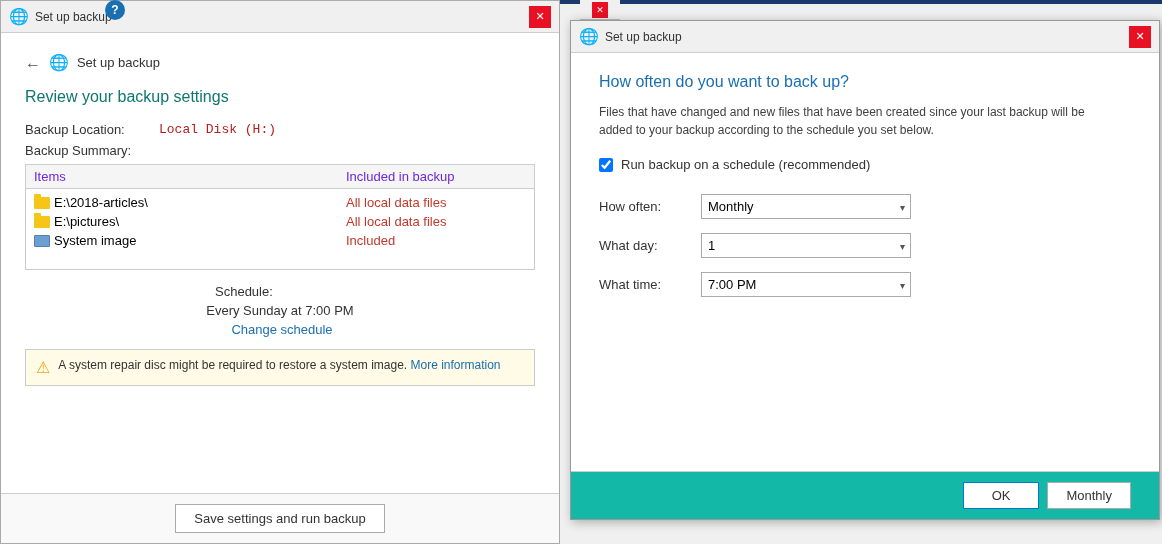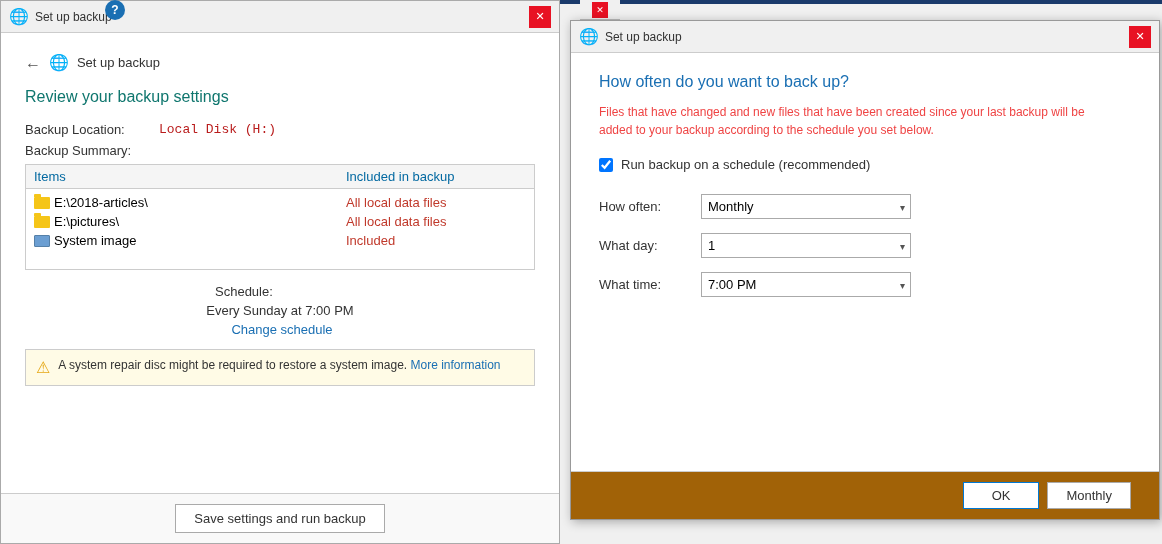--- a/index.html
+++ b/index.html
@@ -114,21 +114,21 @@
       margin-top: 4px;
       margin-bottom: 14px;
     }
 
     .backup-table-header {
       display: flex;
       padding: 4px 8px;
       background: #f5f5f5;
       border-bottom: 1px solid #ccc;
       font-weight: 400;
-      color: #0369a1;
+      color: #6d28d9;
     }
 
     .col-items { flex: 1; }
     .col-included { width: 180px; }
 
     .backup-table-body {
       padding: 4px 0;
       min-height: 80px;
     }
 
@@ -316,21 +316,21 @@
     }
 
     .modal-page-title {
       color: #1a6fb3;
       font-size: 16px;
       font-weight: 400;
       margin-bottom: 12px;
     }
 
     .modal-description {
-      color: #ef4444;
+      color: #404040;
       font-size: 12px;
       line-height: 1.5;
       margin-bottom: 18px;
       max-width: 520px;
     }
 
     .checkbox-row {
       display: flex;
       align-items: center;
       gap: 8px;
@@ -388,21 +388,21 @@
       font-size: 10px;
       color: #555;
     }
 
     .modal-footer {
       padding: 10px 28px;
       border-top: 1px solid #ccc;
       display: flex;
       justify-content: flex-end;
       gap: 8px;
-      background: #a16207;
+      background: #14b8a6;
     }
 
     .btn-ok {
       padding: 5px 28px;
       background: white;
       border: 1px solid #0078d4;
       color: #333;
       cursor: pointer;
       font-size: 13px;
     }

